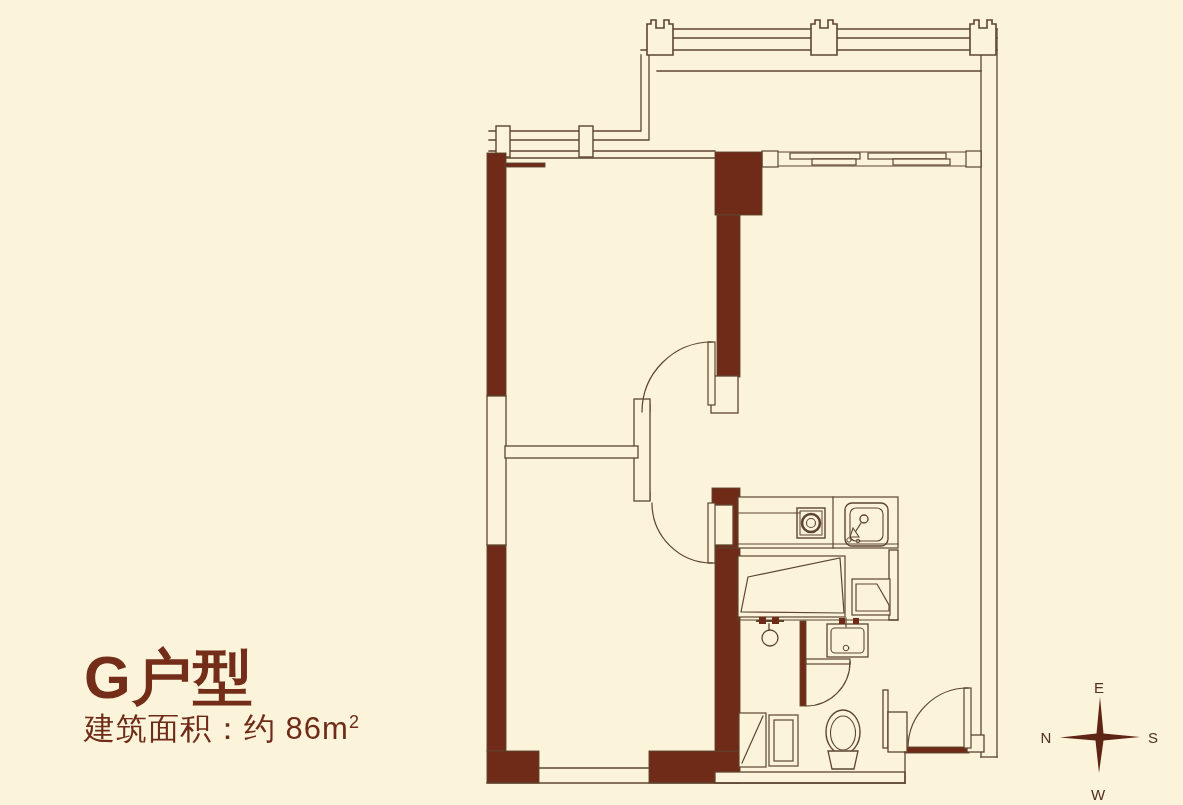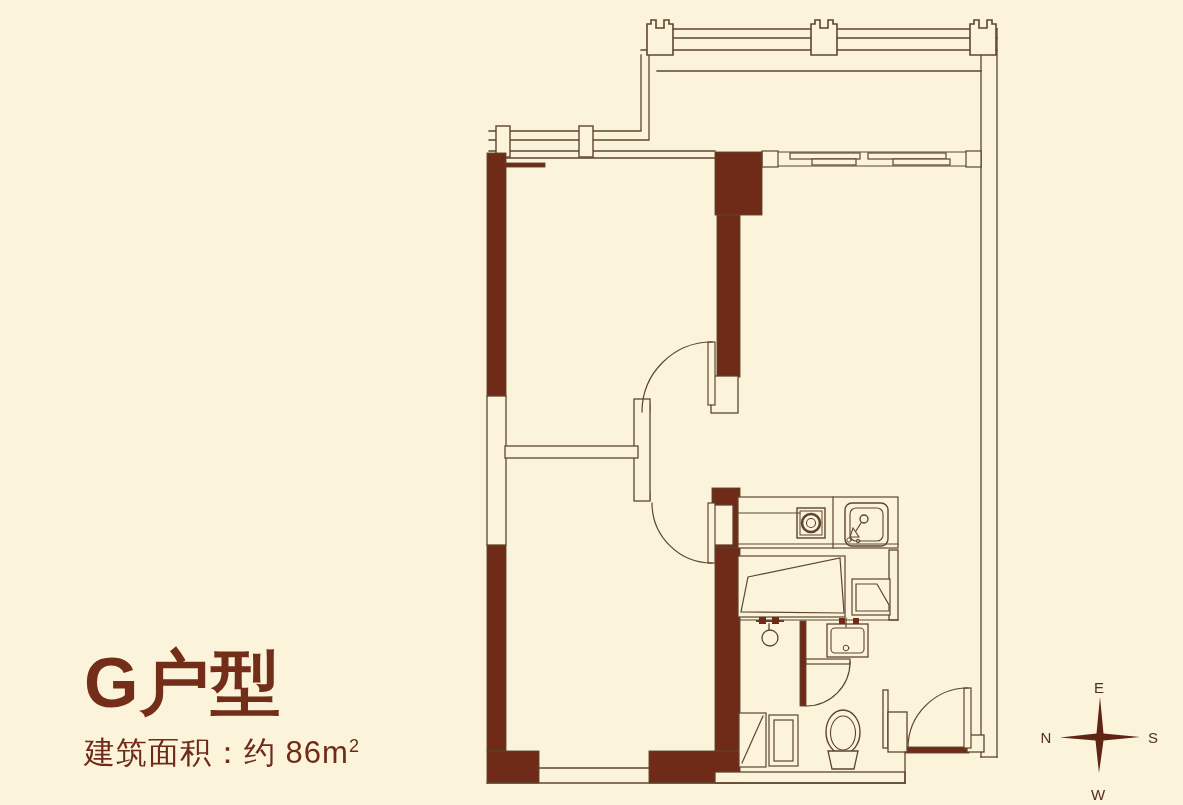--- a/index.html
+++ b/index.html
@@ -6,25 +6,25 @@
   .stage{
     position:relative;
     width:1183px;height:805px;
     background:#FBF4DB;
     overflow:hidden;
     font-family:"Liberation Sans", sans-serif;
   }
   .plan-svg{position:absolute;left:0;top:0;}
   .title-block{position:absolute;left:84px;top:648px;color:#732D18;}
   .unit-title{
-    font-size:70px;font-weight:bold;line-height:1;letter-spacing:1px;
+    font-size:60px;font-weight:bold;line-height:1;letter-spacing:1px;
     color:#732D18;white-space:nowrap;
   }
   .area-line{
-    margin-top:14px;font-size:31px;font-weight:normal;color:#6F2B18;
+    font-size:31px;font-weight:normal;color:#6F2B18;
     letter-spacing:1px;white-space:nowrap;
   }
   .area-line sup{font-size:18px;vertical-align:super;line-height:0;}
 </style>
 </head>
 <body>
 
 <div class="stage">
 
   <svg class="plan-svg" width="1183" height="805" viewBox="0 0 1183 805" stroke-linecap="square" stroke-linejoin="miter">

